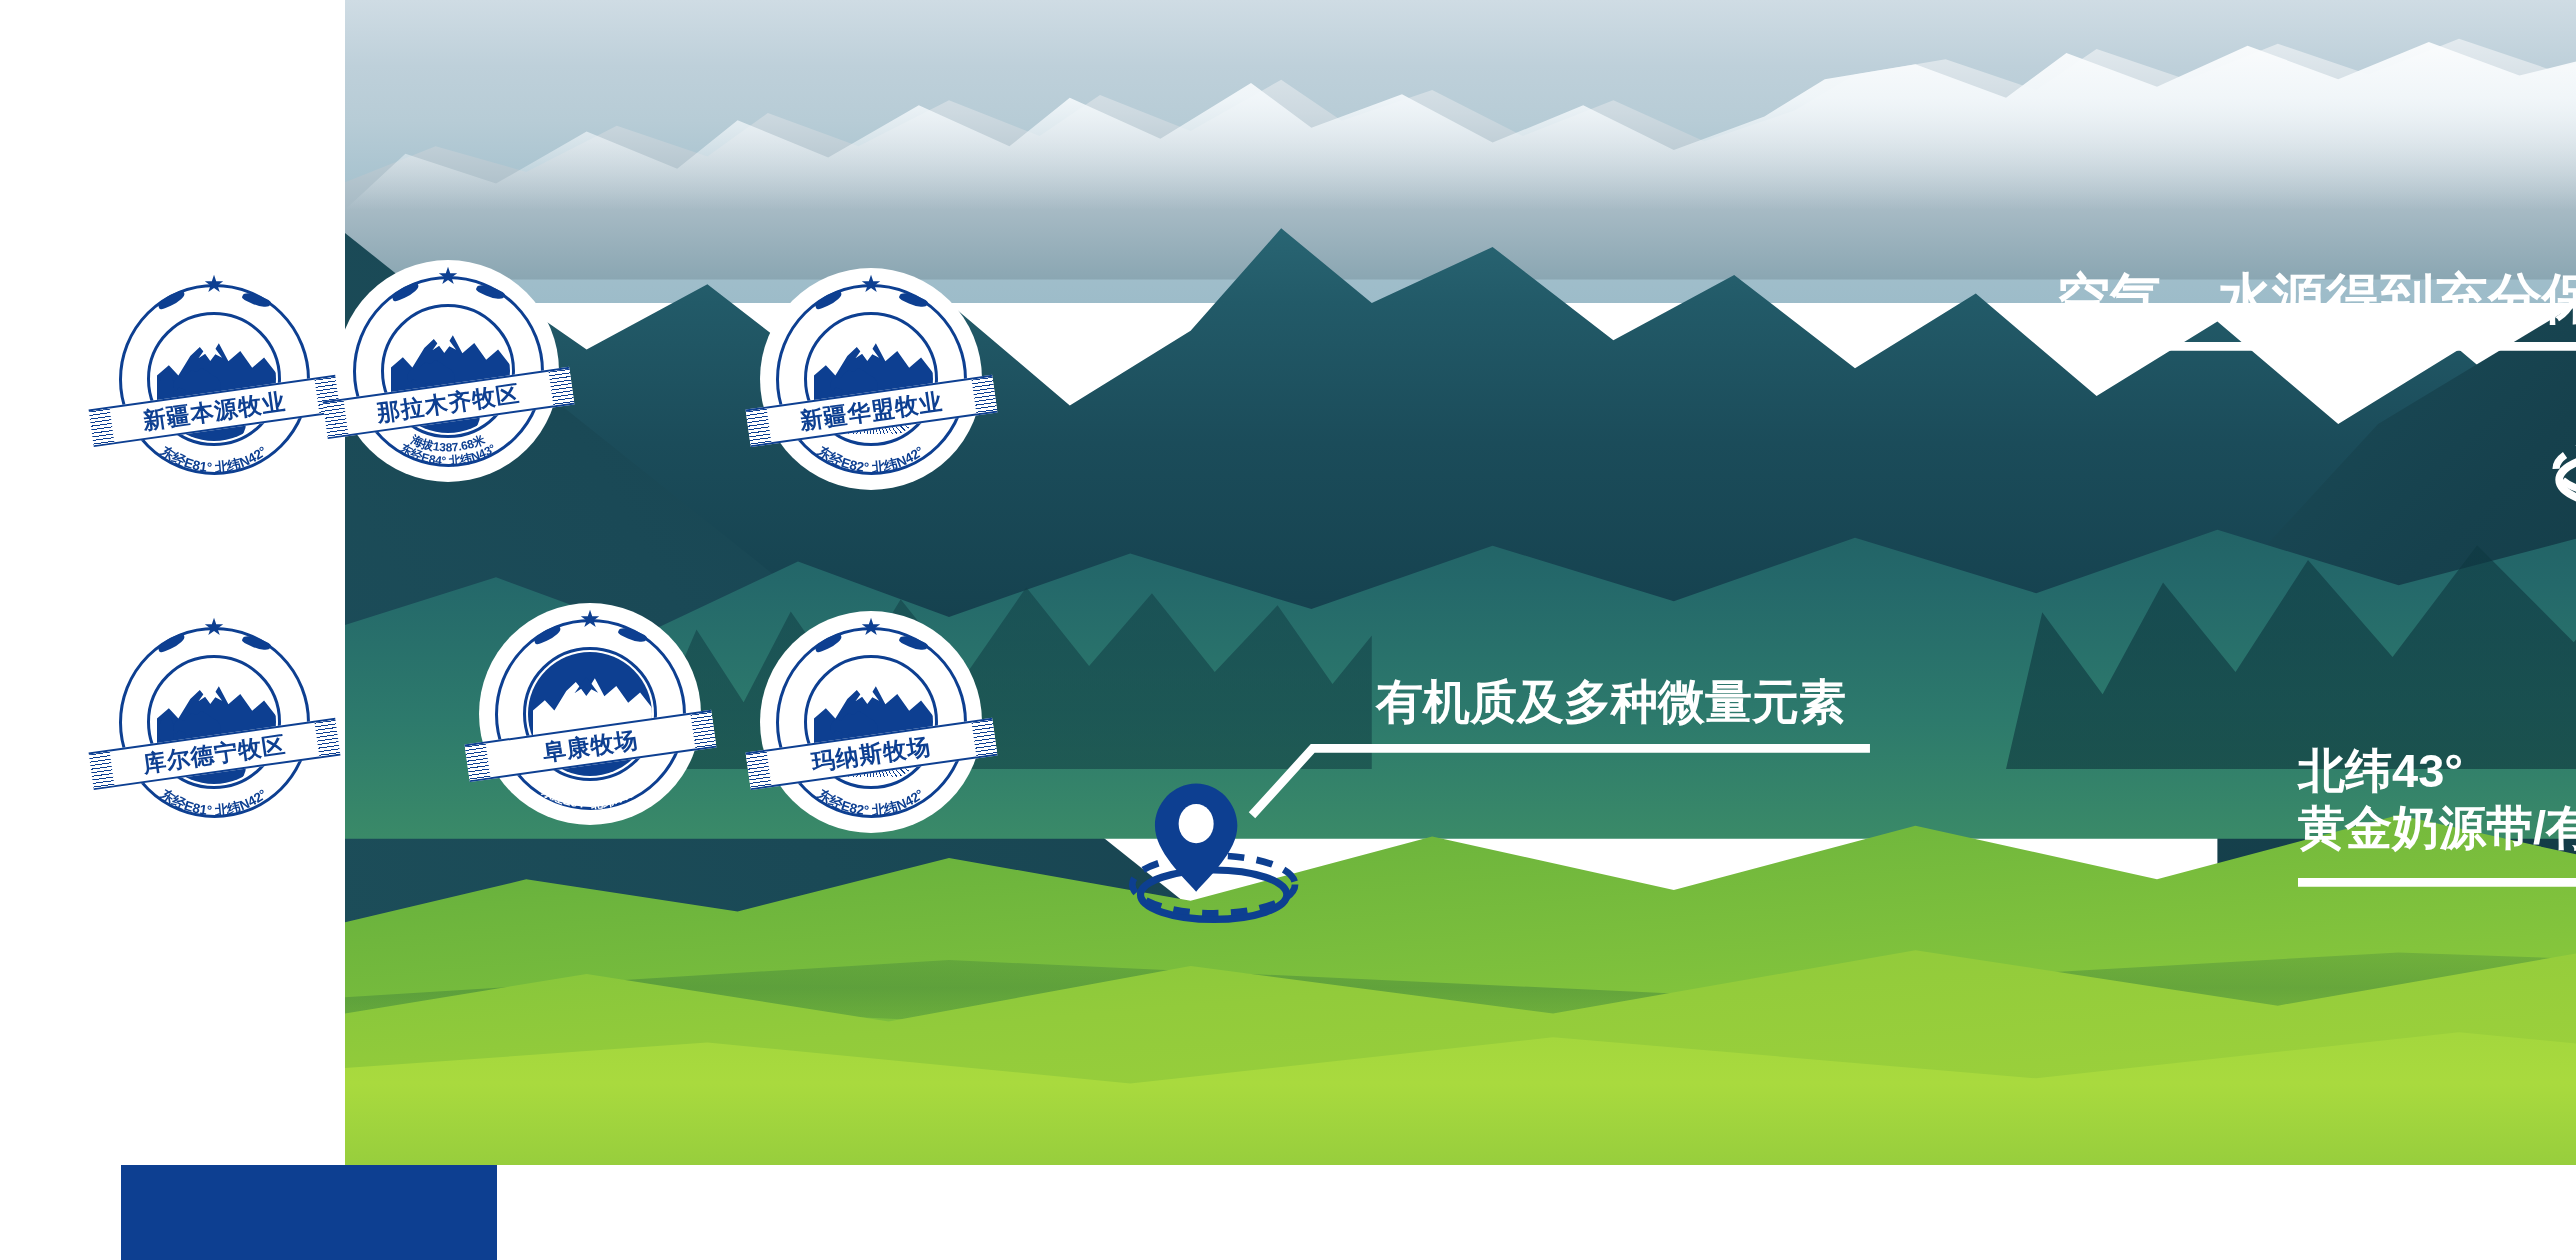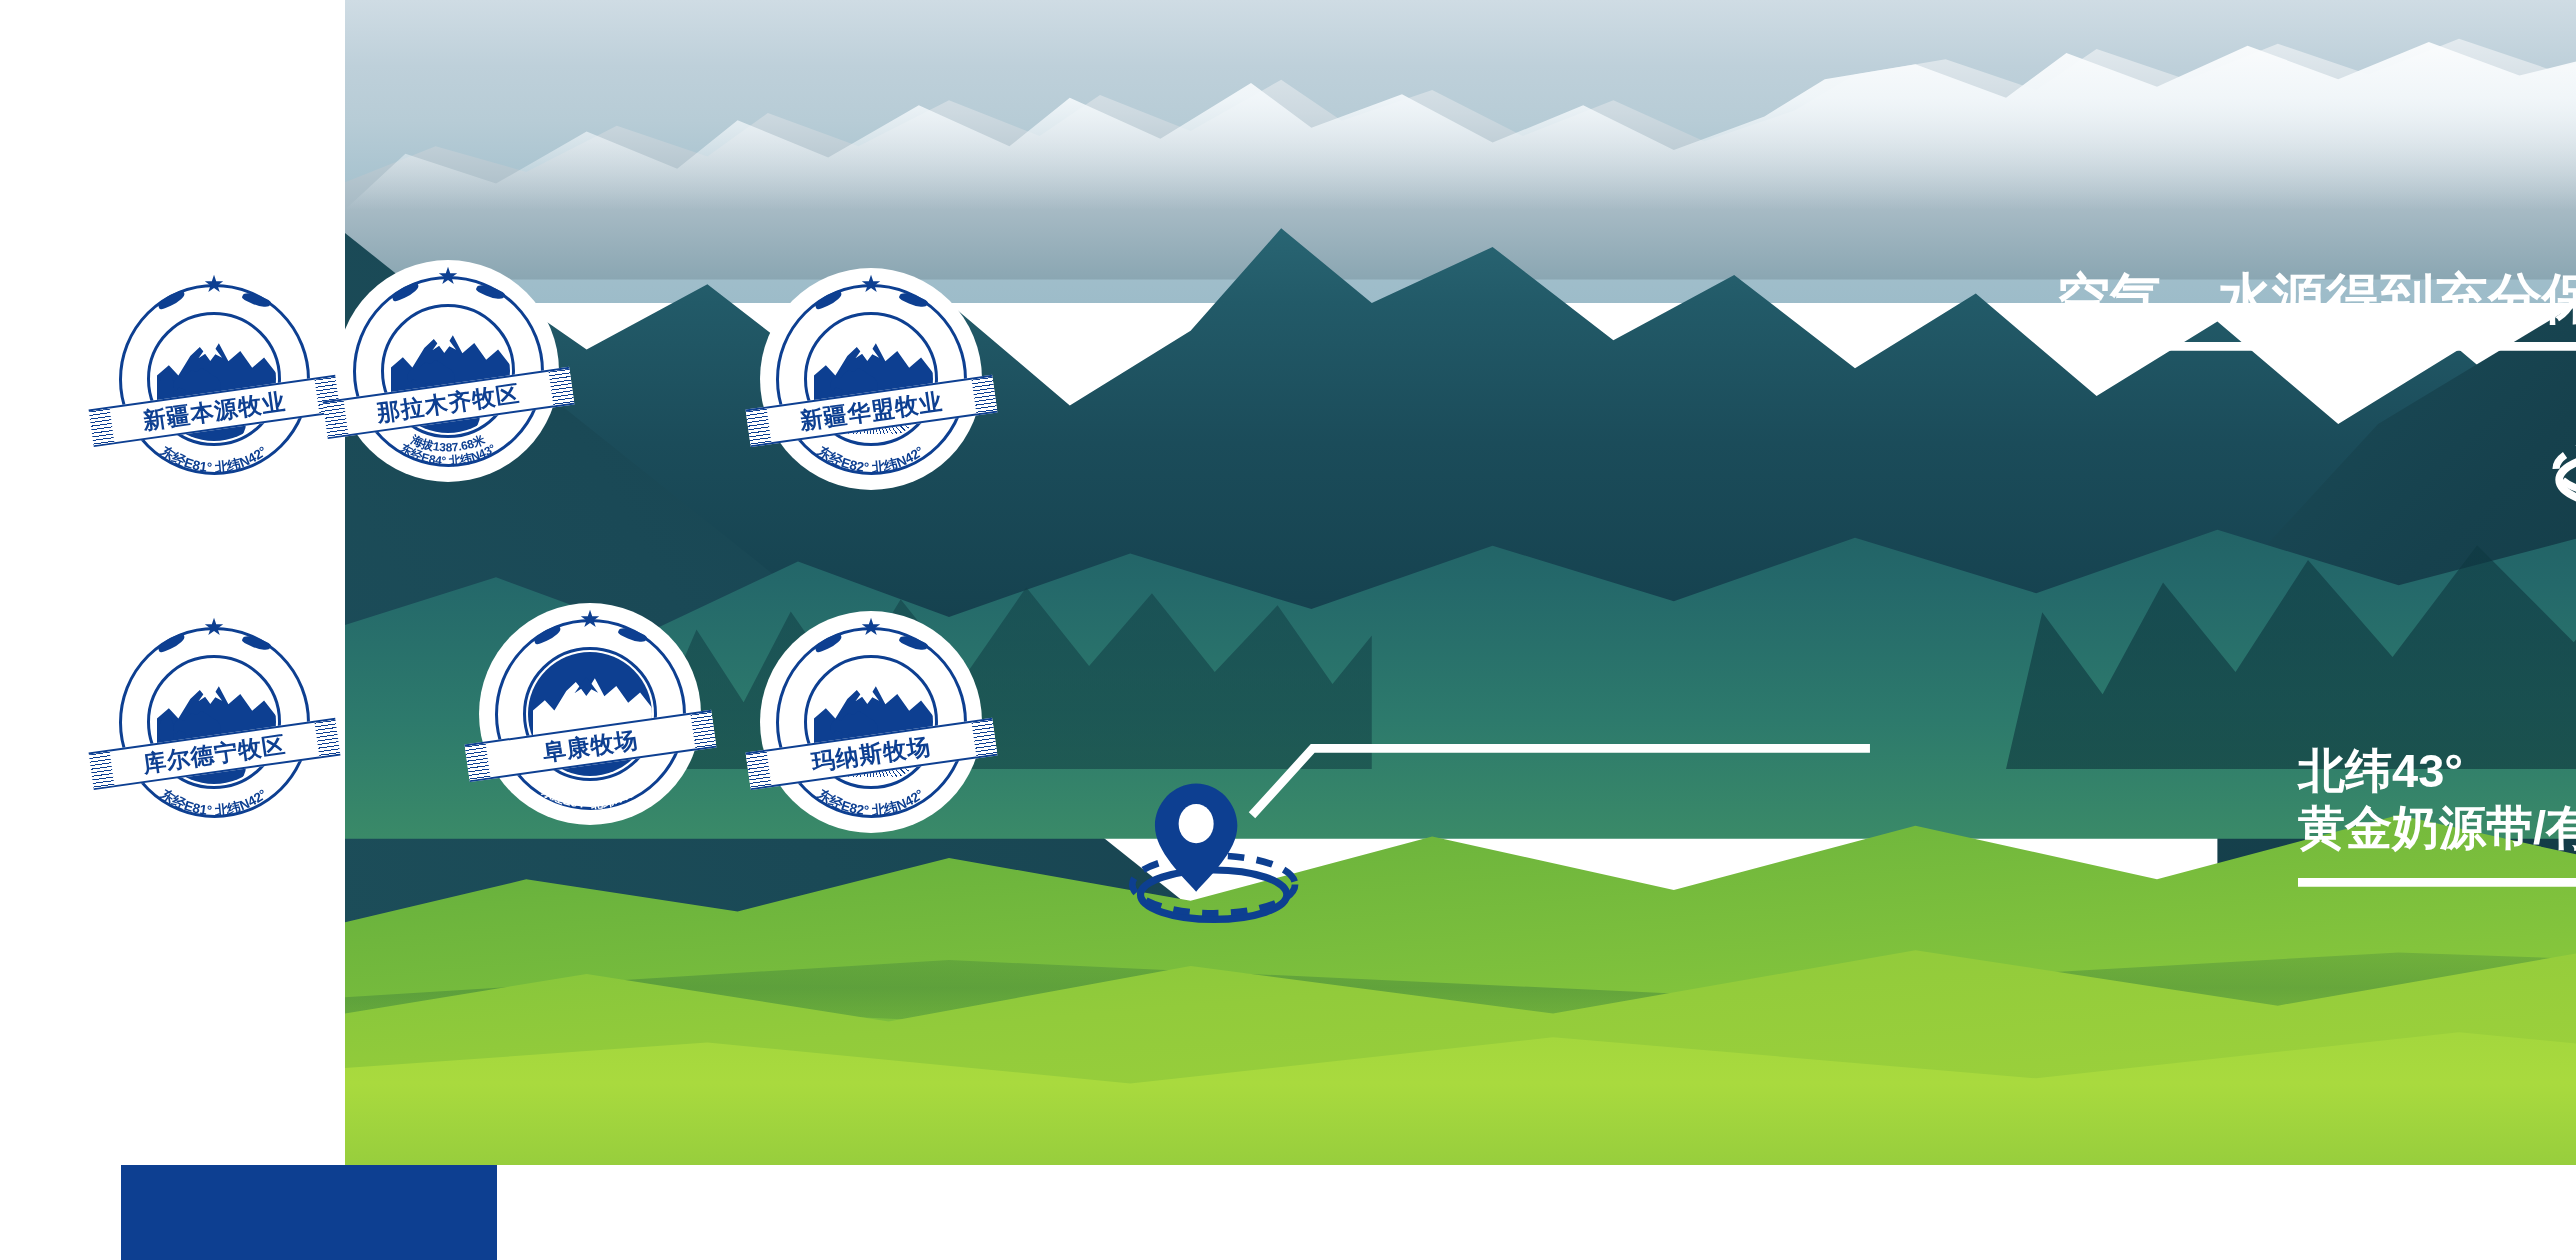--- a/index.html
+++ b/index.html
@@ -376,20 +376,23 @@
   <div class="pin" style="left:2553px;top:350px;width:170px;height:170px;">
     <svg viewBox="0 0 330 330">
       <ellipse cx="160" cy="252" rx="148" ry="54" fill="none" stroke="#ffffff" stroke-width="15"></ellipse>
       <ellipse cx="166" cy="230" rx="160" ry="58" fill="none" stroke="#ffffff" stroke-width="14" stroke-dasharray="34 26"></ellipse>
       <path d="M155 40 C 200 40 238 78 238 124 C 238 176 178 224 155 250
                C 132 224 72 176 72 124 C 72 78 110 40 155 40 Z" fill="#ffffff"></path>
       <ellipse cx="155" cy="120" rx="36" ry="40" fill="#1f5b82"></ellipse>
     </svg>
   </div>
 
+  <div class="label" style="left:1376px;top:675px;font-size:47px;line-height:1.14;">
+    <span class="ln">有机质及多种微量元素</span>
+  </div>
   <div class="underline" style="left:1252px;top:737px;width:618px;height:134px;">
     <svg viewBox="0 0 1200 260">
         <polyline points="1200,22 118,22 0,152" fill="none" stroke="#ffffff" stroke-width="17"></polyline>
       </svg>
   </div>
   <div class="pin" style="left:1123px;top:768px;width:170px;height:170px;">
     <svg viewBox="0 0 330 330">
       <ellipse cx="176" cy="246" rx="142" ry="48" fill="none" stroke="#0d3f91" stroke-width="14"></ellipse>
       <ellipse cx="176" cy="226" rx="158" ry="56" fill="none" stroke="#0d3f91" stroke-width="13" stroke-dasharray="32 24"></ellipse>
       <path d="M142 30 C 186 30 222 68 222 112 C 222 162 166 212 142 240

